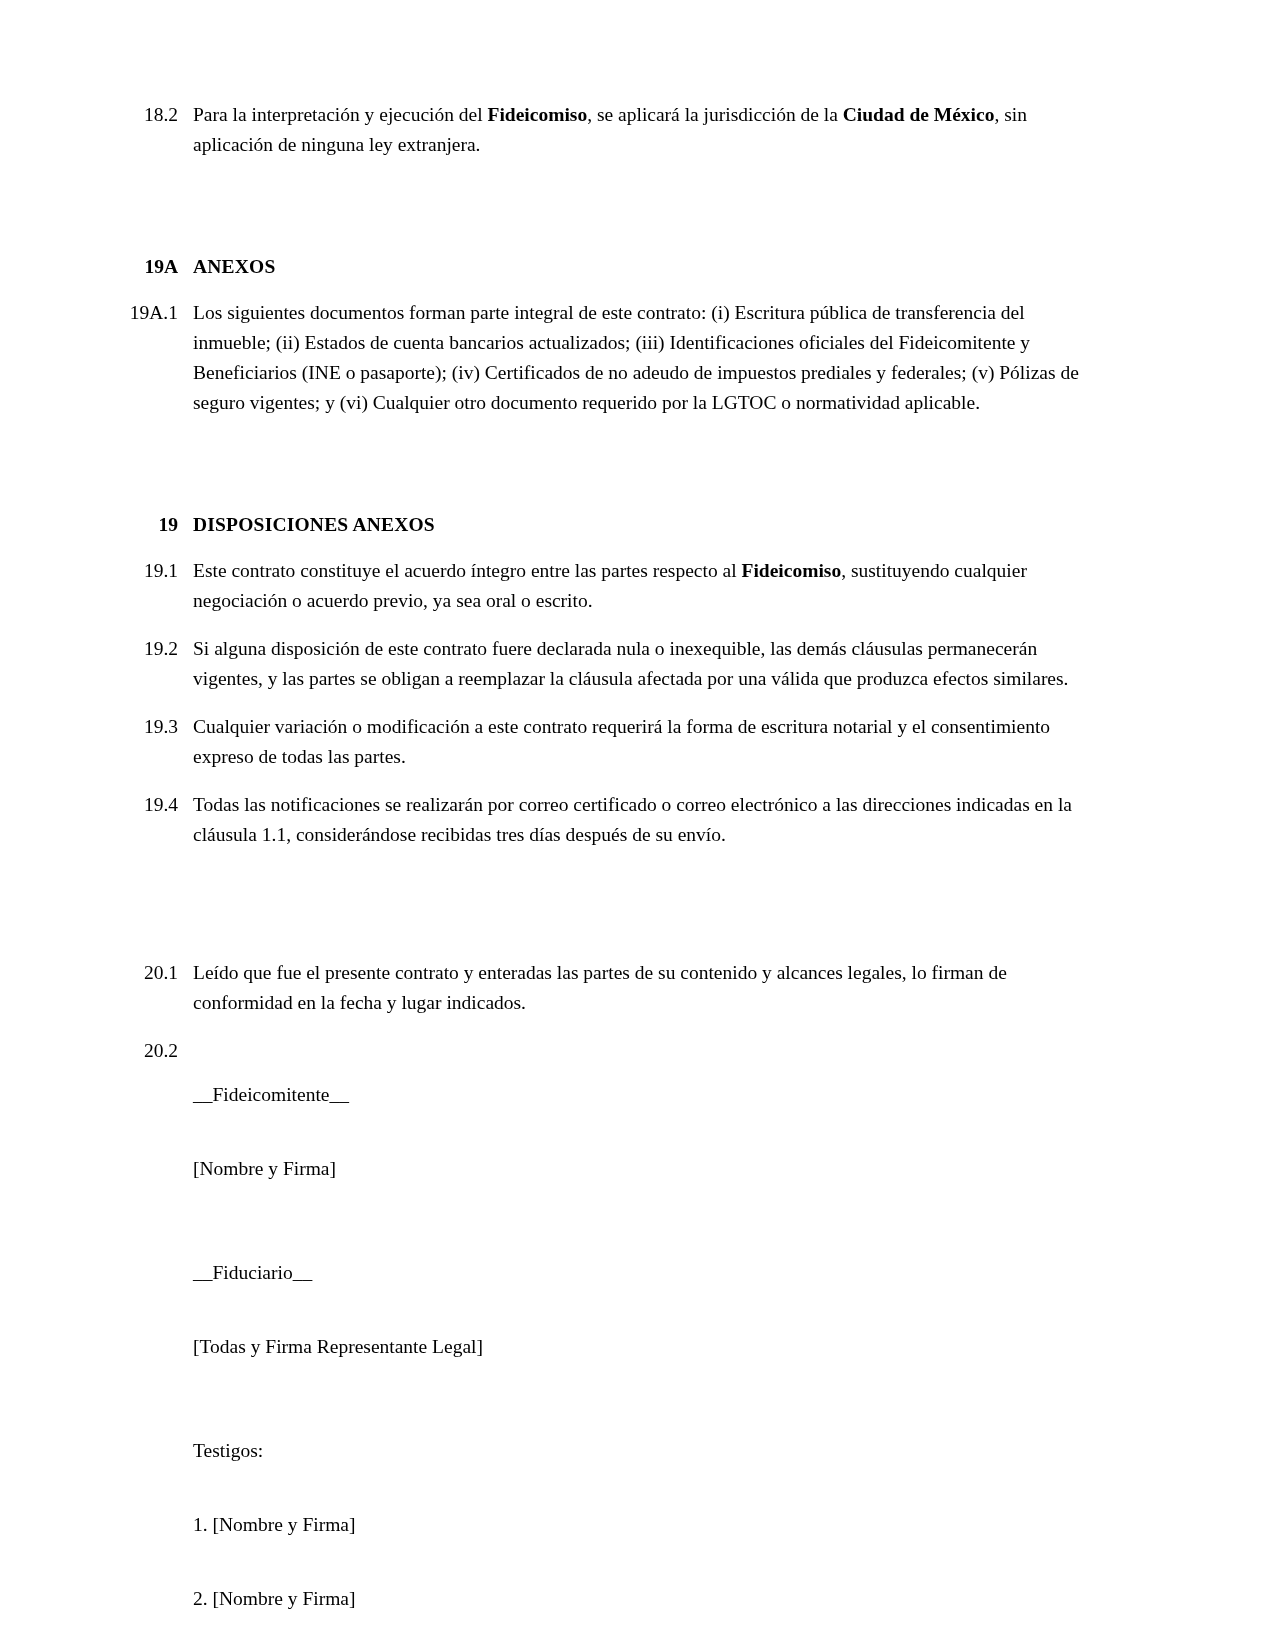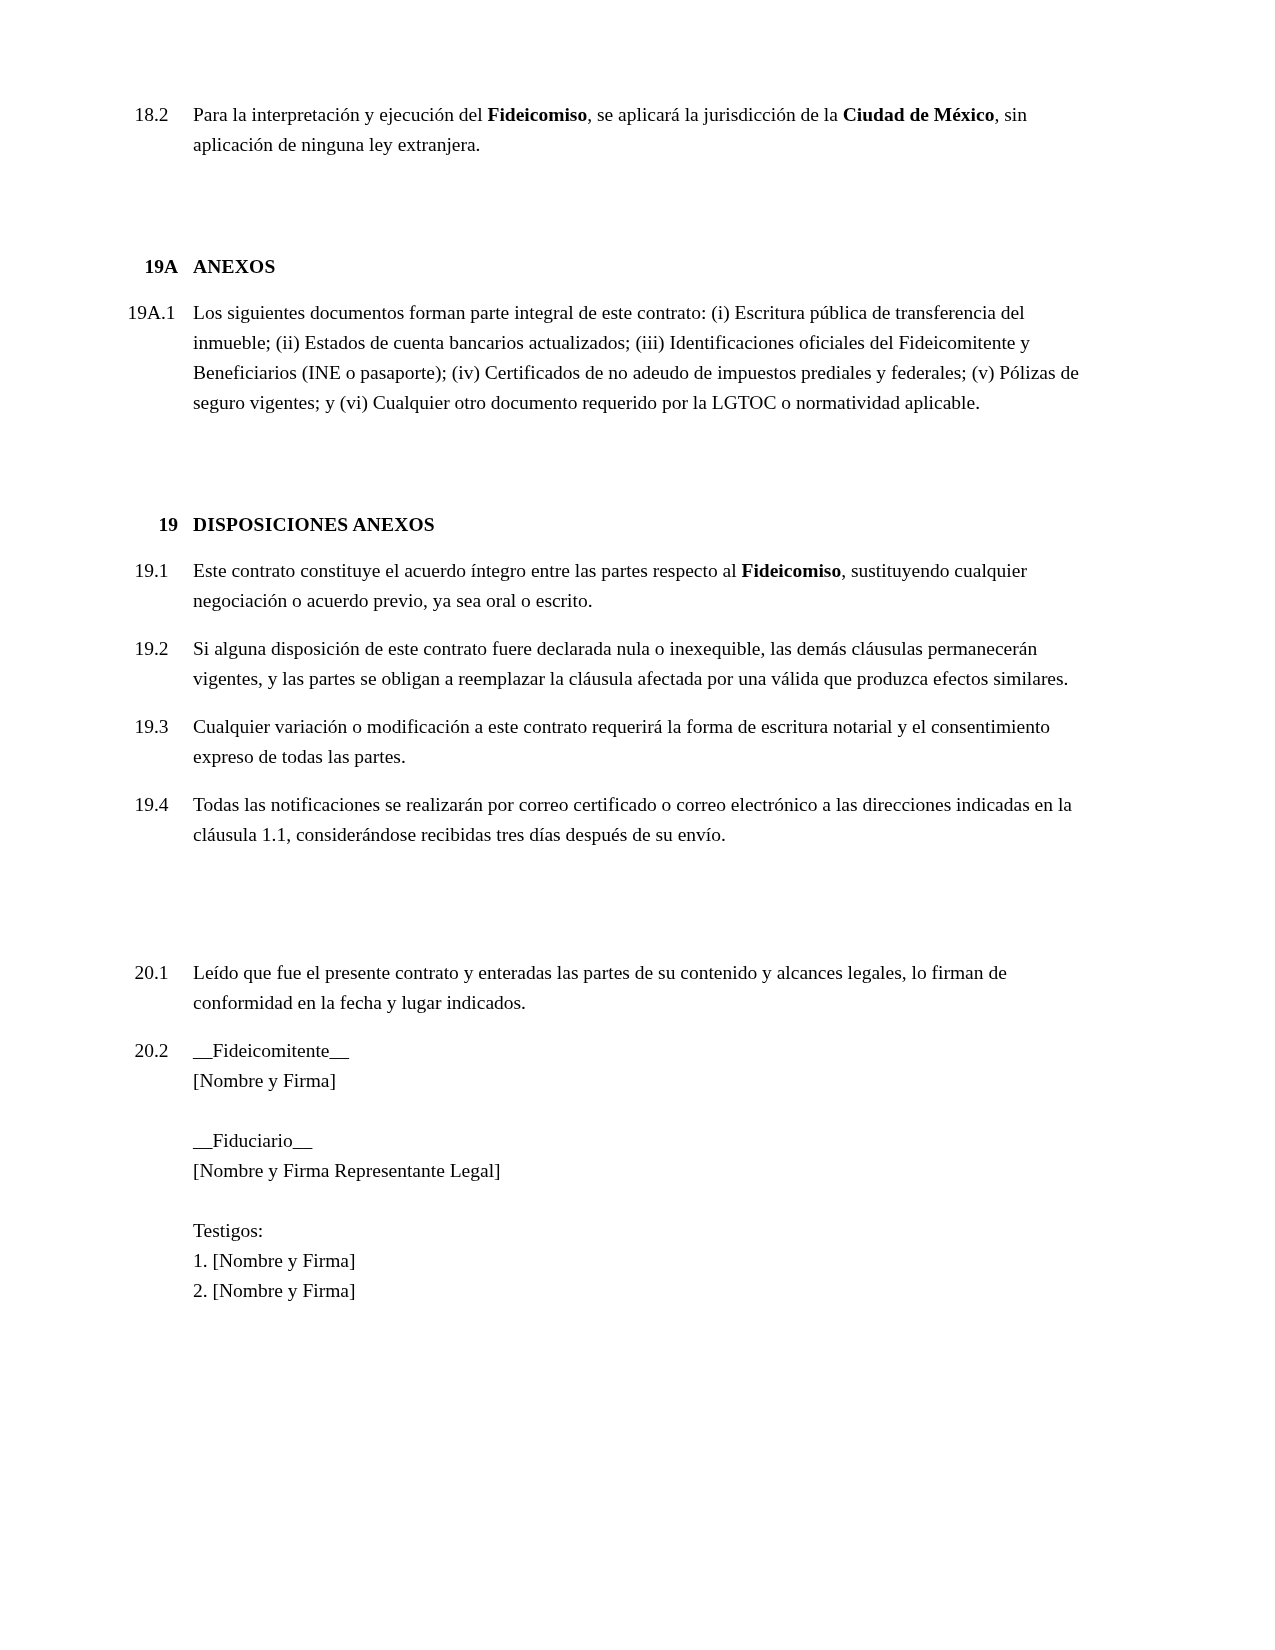--- a/index.html
+++ b/index.html
@@ -24,21 +24,21 @@
 
   
   .clause {
     display: flex;
     align-items: flex-start;
     margin: 0 0 18px 0;
   }
   .clause .num {
     flex: 0 0 68px;
     width: 68px;
-    text-align: center;
+    text-align: right;
     padding-right: 15px;
     box-sizing: border-box;
     font-size: 19.5px;
     line-height: 30px;
     white-space: nowrap;
   }
   .clause .body {
     flex: 1 1 auto;
     font-size: 19.5px;
     line-height: 30px;
@@ -74,21 +74,21 @@
   .gap-xl { height: 74px; }
   .gap-sm { height: 16px; }
 
   b, strong { font-weight: bold; text-align: center; }
 
   
   .sig-block {
     font-size: 19.5px;
     line-height: 30px;
   }
-  .sig-line { white-space: pre; }
+  .sig-line { white-space: pre; margin-top: 44px; }
   .sig-spacer { height: 30px; }
 </style>
 </head>
 <body>
 
 <div class="page">
 
   <div class="clause">
     <div class="num">18.2</div>
     <div class="body"><span>Para la interpretación y ejecución del </span><b>Fideicomiso</b><span>, se aplicará la jurisdicción de la </span><b>Ciudad de México</b><span>, sin aplicación de ninguna ley extranjera.</span></div>
@@ -147,21 +147,21 @@
     <div class="body">Leído que fue el presente contrato y enteradas las partes de su contenido y alcances legales, lo firman de conformidad en la fecha y lugar indicados.</div>
   </div>
 
   <div class="clause">
     <div class="num">20.2</div>
     <div class="body sig-block">
         <div class="sig-line">__Fideicomitente__</div>
         <div class="sig-line">[Nombre y Firma]</div>
         <div class="sig-spacer"></div>
         <div class="sig-line">__Fiduciario__</div>
-        <div class="sig-line">[Nombre y Firma Representante Legal]</div>
+        <div class="sig-line">[Todas y Firma Representante Legal]</div>
         <div class="sig-spacer"></div>
         <div class="sig-line">Testigos:</div>
         <div class="sig-line">1. [Nombre y Firma]</div>
         <div class="sig-line">2. [Nombre y Firma]</div>
         <div class="sig-spacer"></div>
       </div>
   </div>
 
 </div>
 

